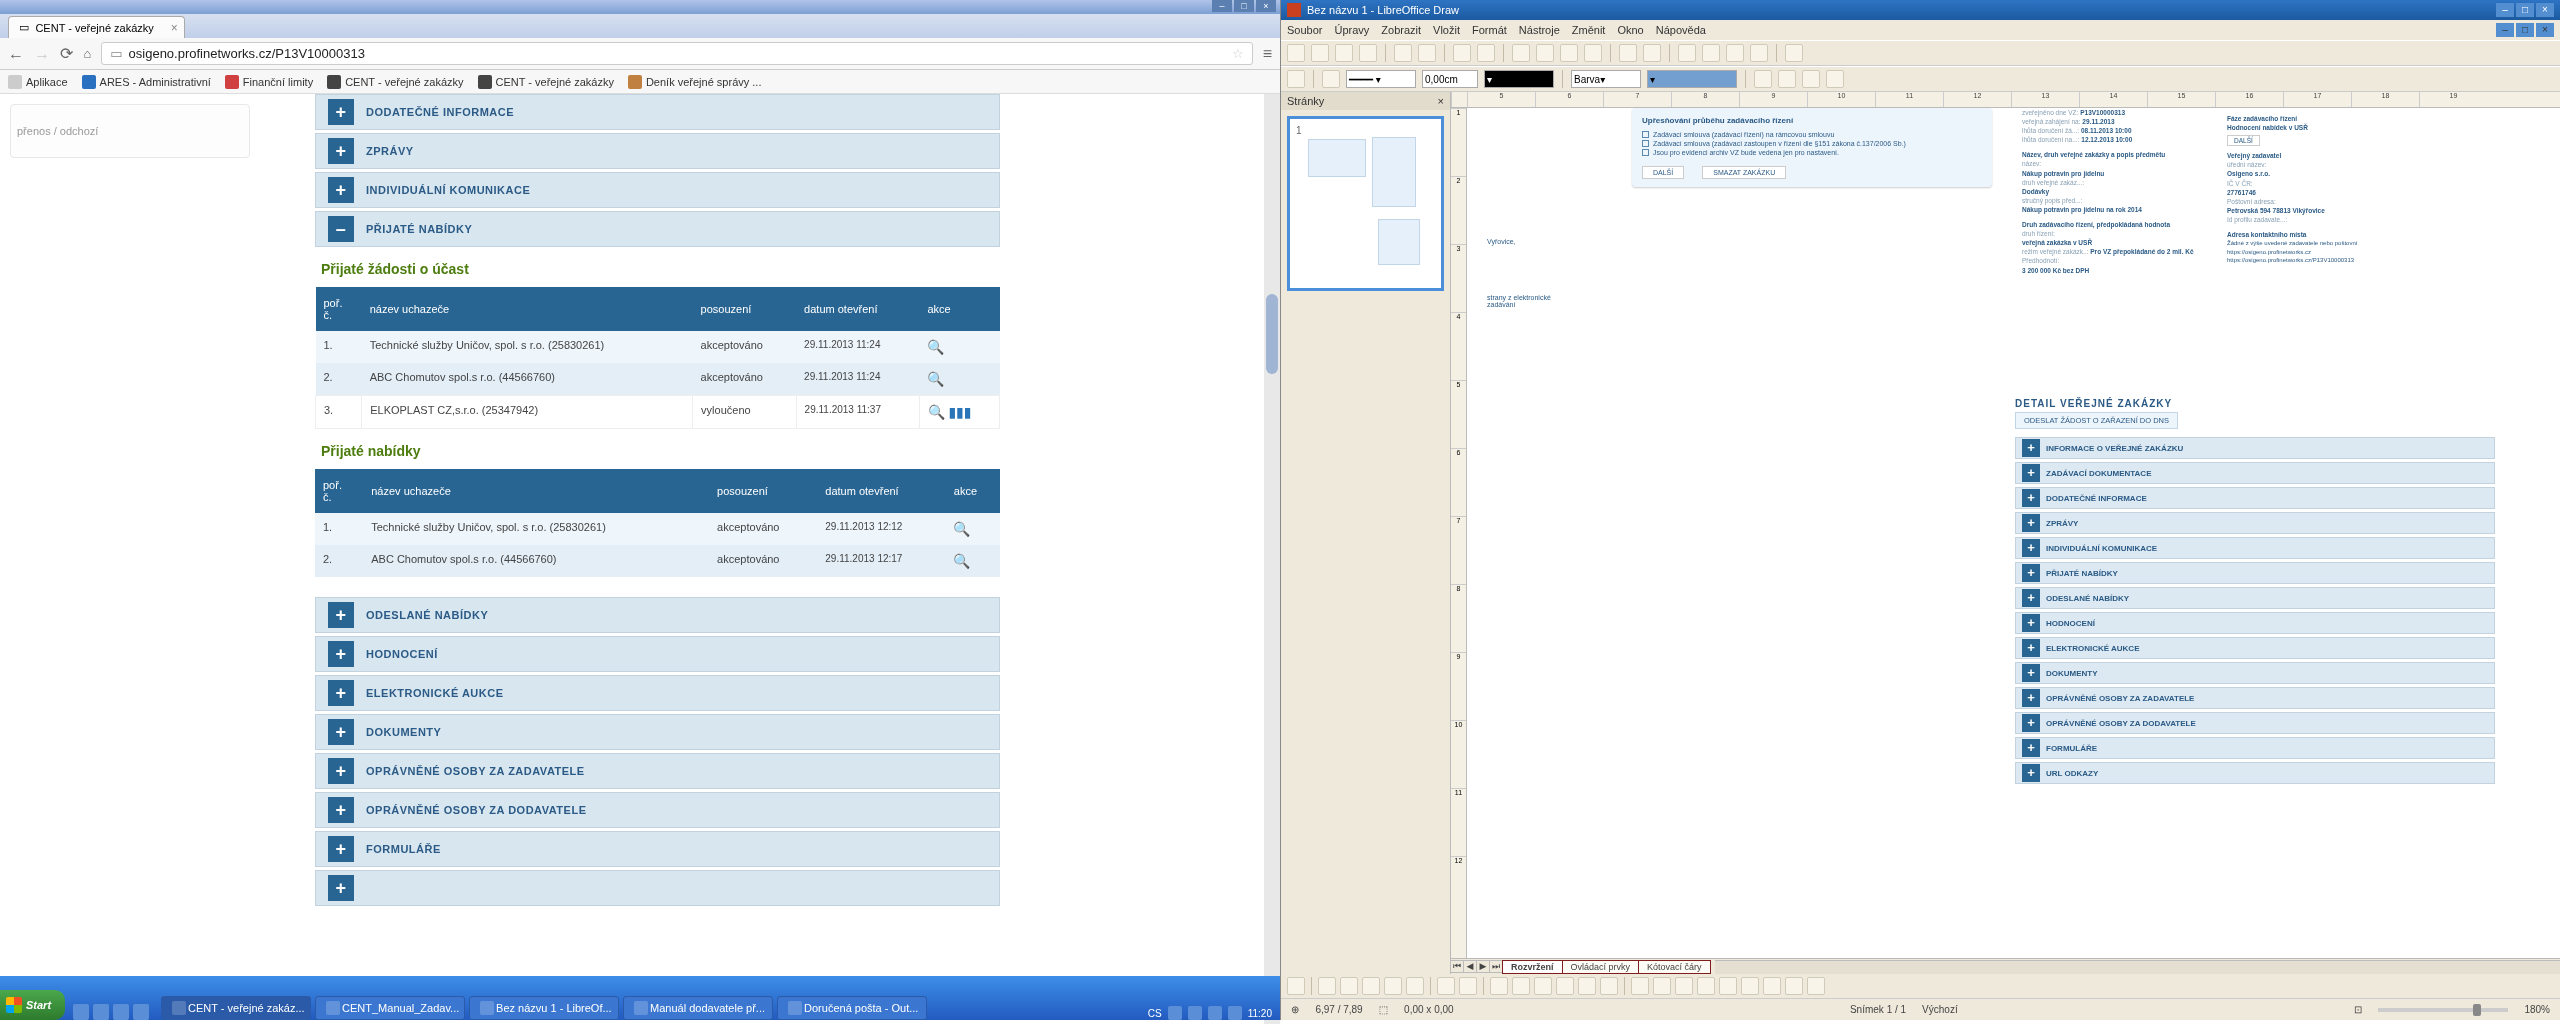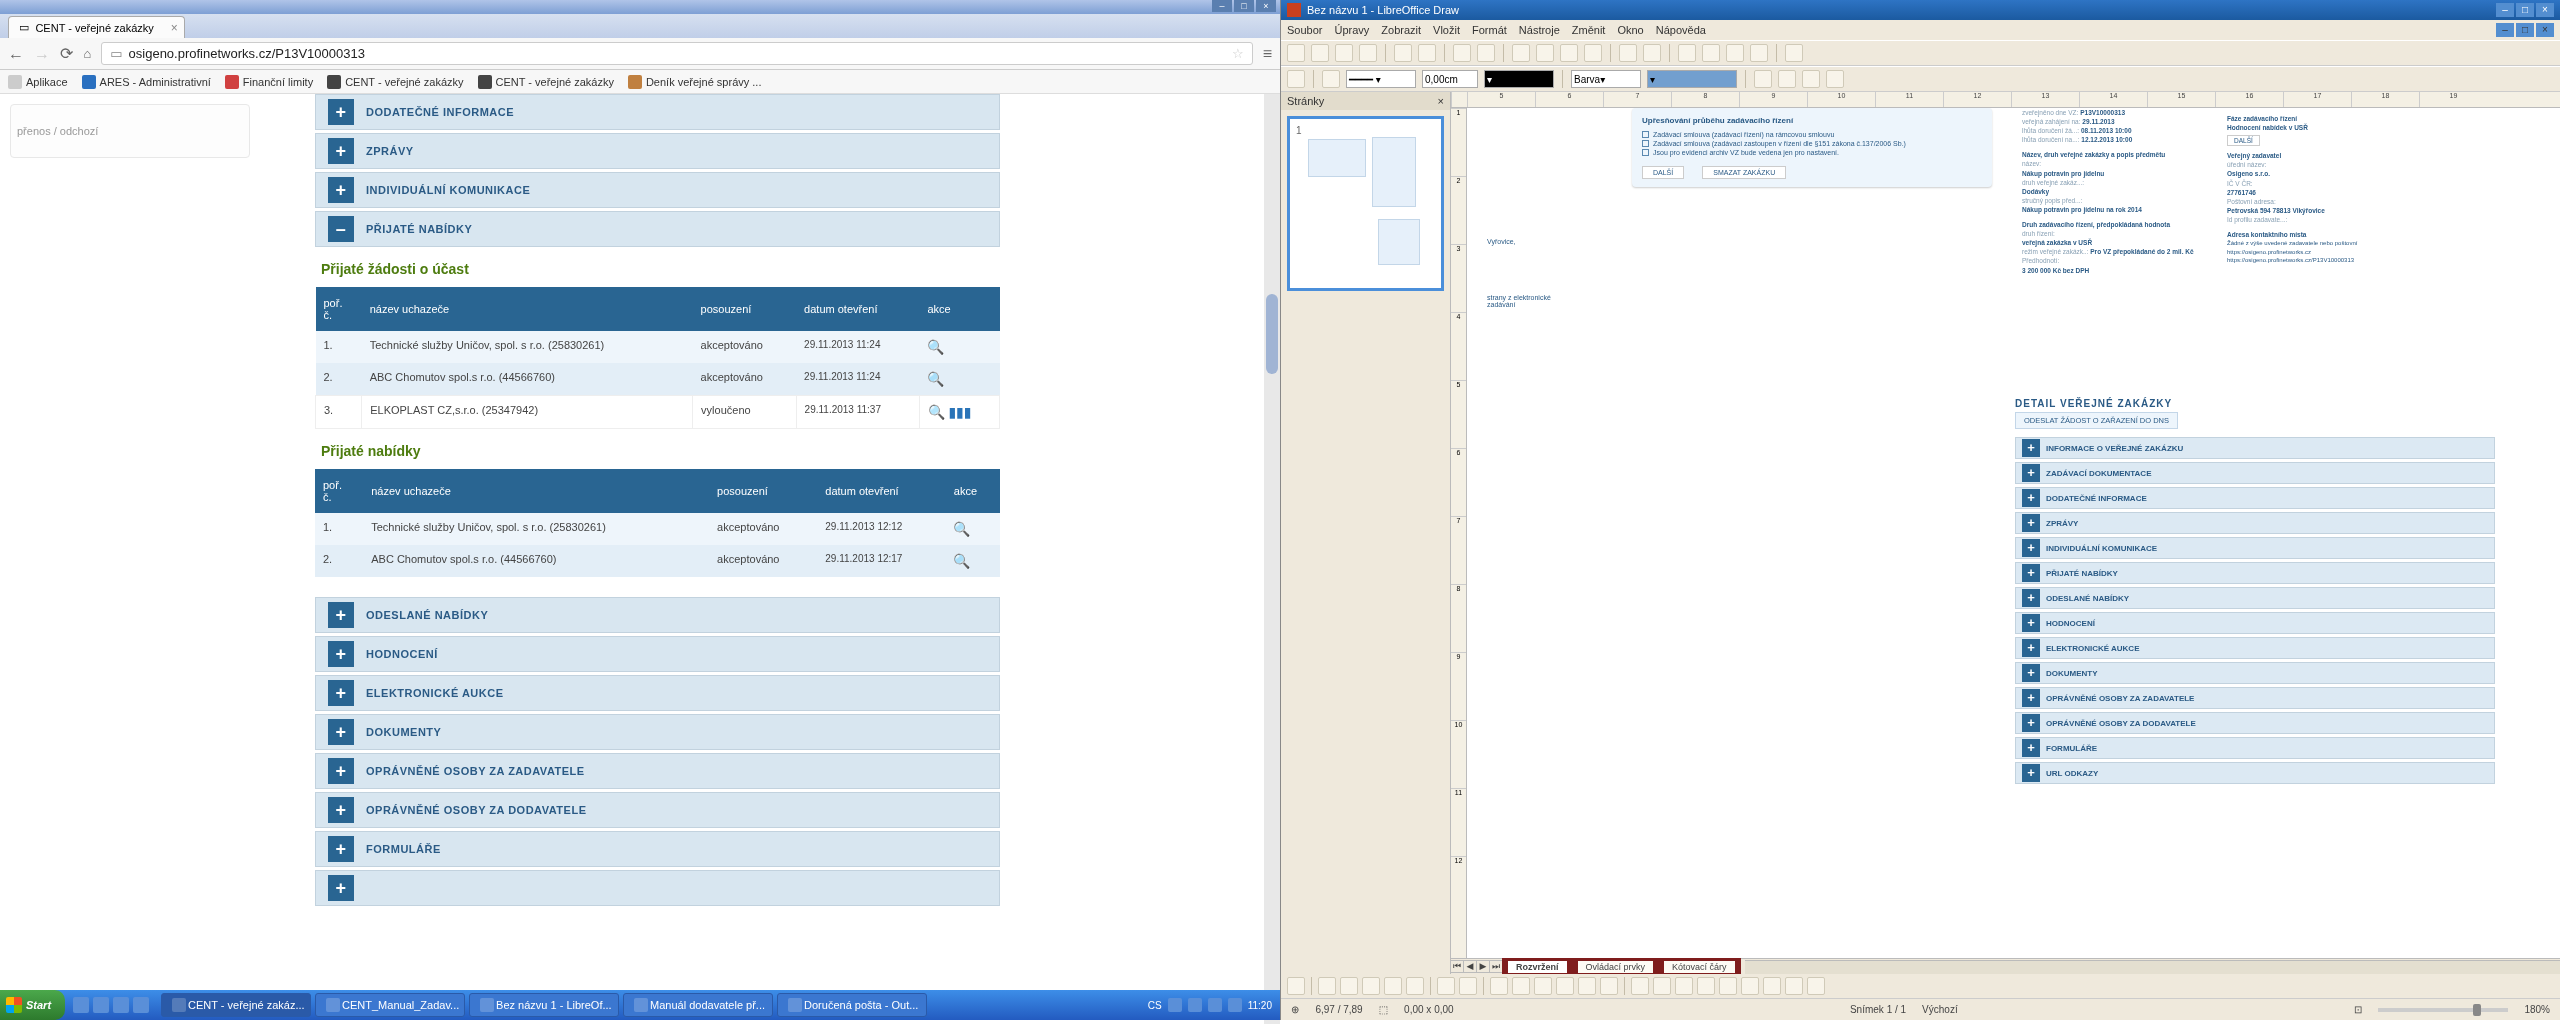--- a/index.html
+++ b/index.html
@@ -78,32 +78,32 @@
 .info-r .v { color: #2a5a85; font-weight: bold; }
 .info-r .h { font-weight: bold; margin-top: 6px; }
 
 .detail-sec { position: absolute; left: 528px; top: 290px; width: 480px; }
 .detail-sec h3 { font-size: 10px; font-weight: bold; color: #2a5a85; letter-spacing: 1px; }
 .detbtn { background: #edf5fc; border: 1px solid #c3d6e8; font-size: 7.5px; color: #2a5a85; padding: 3px 8px; display: inline-block; margin-bottom: 8px; }
 .det-row { display: flex; align-items: center; background: #dce9f3; border: 1px solid #c2d2de; margin-bottom: 3px; height: 22px; font-size: 8px; font-weight: bold; color: #2a5a85; }
 .det-row .ex { width: 18px; height: 18px; background: #296592; color: #fff; margin: 0 6px; text-align: center; line-height: 18px; font-size: 13px; font-weight: bold; }
 
 .lo-tabs-bottom { height: 16px; background: #efe9dc; border-top: 1px solid #bbb; display: flex; align-items: center; font-size: 9px; color: #444; }
-.lo-tabs-bottom .tb { border: 6px solid #7f1d1d; padding: 1px 8px; background: #fdfbf5; margin-left: -1px; }
+.lo-tabs-bottom .tb { border: 1px solid #7f1d1d; padding: 1px 8px; background: #fdfbf5; margin-left: -1px; }
 .lo-tabs-bottom .tb.active { background: #fff; font-weight: bold; }
 .lo-tabs-bottom .nav { display: flex; }
 .lo-tabs-bottom .nav span { width: 14px; text-align: center; border: 1px solid #bbb; margin-left: -1px; }
 .lo-toolbar-bottom { height: 24px; background: #efe9dc; display: flex; align-items: center; padding: 0 6px; gap: 4px; }
 .lo-status { height: 22px; background: #efe9dc; border-top: 1px solid #ccc; display: flex; align-items: center; font-size: 10px; color: #444; padding: 0 10px; justify-content: space-between; }
 .lo-status .grp { display: flex; gap: 16px; align-items: center; }
 .zoom-slider { width: 130px; height: 4px; background: #ccc; position: relative; }
 .zoom-slider .knob { position: absolute; top: -4px; left: 95px; width: 8px; height: 12px; background: #888; border-radius: 2px; }
 
 
-.taskbar { position: absolute; bottom: 4px; left: 0; width: 1280px; height: 30px; background: linear-gradient(#3d8ee8,#235bc0); display: flex; align-items: center; font-size: 11px; color: #fff; }
+.taskbar { position: absolute; bottom: 4px; left: 0; width: 1280px; height: 44px; background: linear-gradient(#3d8ee8,#235bc0); display: flex; align-items: flex-end; font-size: 11px; color: #fff; }
 .start { background: linear-gradient(#4ba84b,#2d7a2d); height: 30px; padding: 0 14px 0 6px; display: flex; align-items: center; gap: 4px; font-weight: bold; font-style: italic; border-radius: 0 10px 10px 0; }
 .start-logo { width: 16px; height: 16px; background: conic-gradient(#f25022 0 90deg,#7fba00 90deg 180deg,#00a4ef 180deg 270deg,#ffb900 270deg); border-radius: 2px; }
 .quick { display: flex; gap: 4px; padding: 0 8px; }
 .quick span { width: 16px; height: 16px; background: #5a8fd8; border-radius: 2px; }
 .task { background: #3b77d0; border: 1px solid #2a5aa8; border-radius: 3px; padding: 4px 10px; margin-left: 4px; display: flex; align-items: center; gap: 2px; max-width: 150px; overflow: hidden; white-space: nowrap; }
 .task.active { background: #2a5aa8; }
 .task-icon { width: 14px; height: 14px; background: #fff3; border-radius: 2px; flex-shrink: 0; }
 .tray { margin-left: auto; display: flex; align-items: center; gap: 6px; padding: 0 8px; font-size: 10px; }
 .tray span.ic { width: 14px; height: 14px; background: #5a8fd8; border-radius: 2px; }
 </style>

